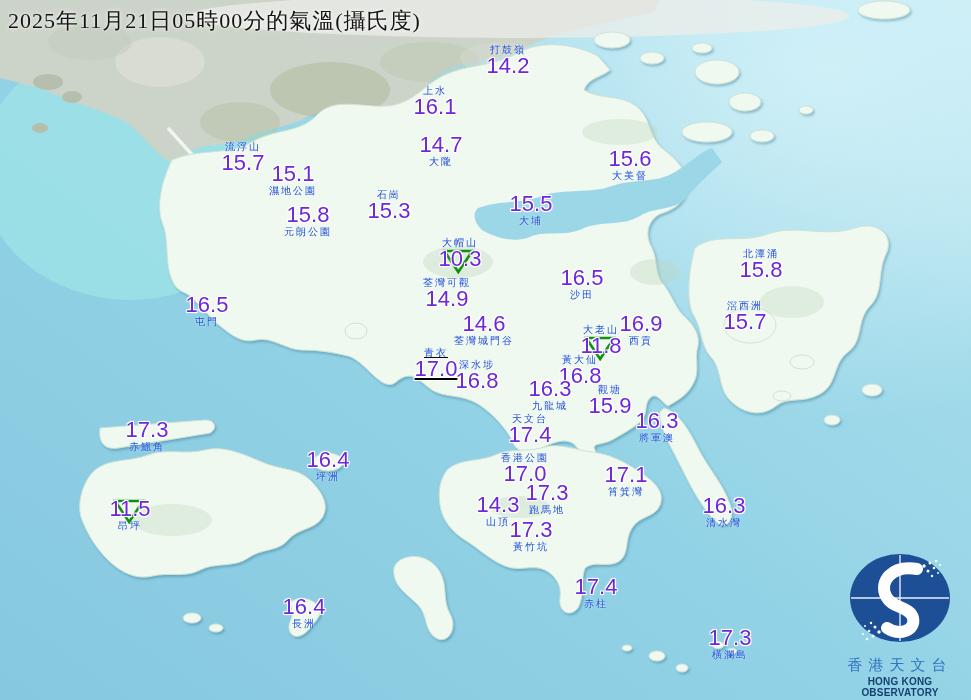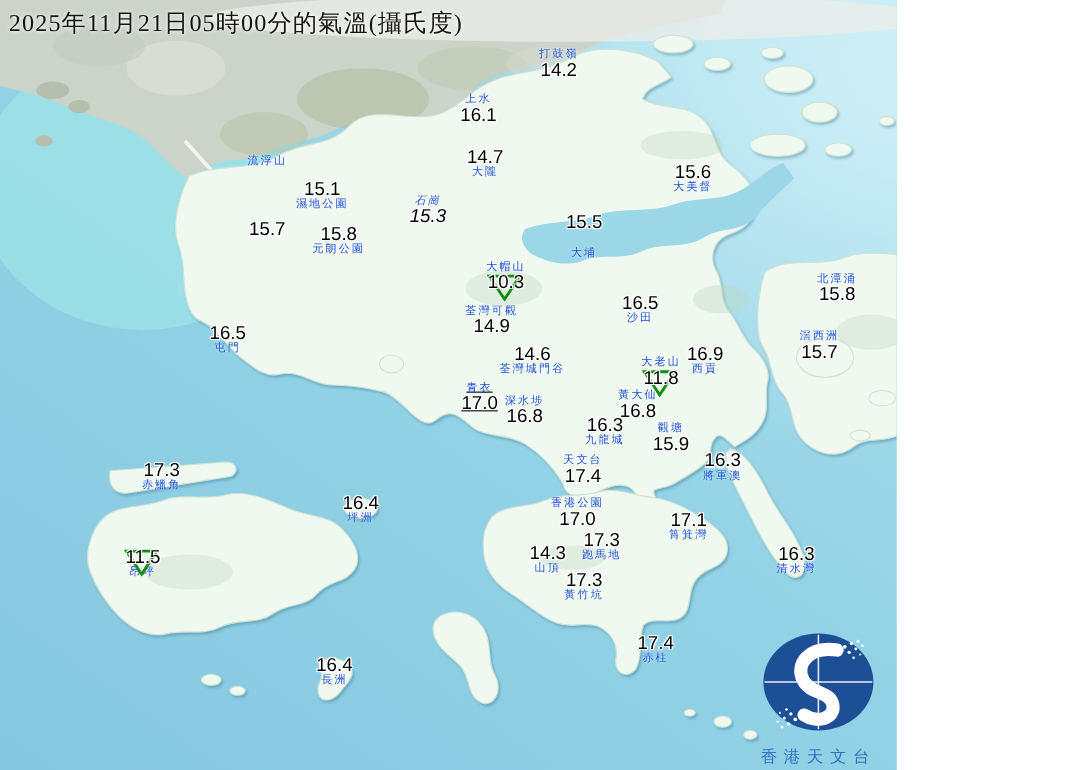--- a/index.html
+++ b/index.html
@@ -1,38 +1,38 @@
 <!DOCTYPE html>
 <html><head>
 <meta charset="utf-8">
 <style>
   html,body{margin:0;padding:0;}
   body{font-family:"Liberation Sans","DejaVu Sans",sans-serif;}
-  .screen{position:relative;width:815px;height:700px;overflow:hidden;background:#8ecfe5;}
+  .screen{position:relative;width:971px;height:700px;overflow:hidden;background:#8ecfe5;}
   .map-svg{position:absolute;left:0;top:0;z-index:0;}
   .map-title{
     position:absolute;left:8px;top:6px;z-index:10;
     font-family:"Liberation Serif","DejaVu Serif",serif;
     font-size:22px;color:#141414;letter-spacing:1px;white-space:nowrap;
     text-shadow:0 0 3px rgba(255,255,255,.9),0 0 6px rgba(255,255,255,.7);
   }
   .stations-layer{position:absolute;left:0;top:0;width:100%;height:100%;z-index:5;}
   .station{
     position:absolute;transform:translateX(-50%);
     display:flex;flex-direction:column;align-items:center;
     line-height:1.04;white-space:nowrap;
   }
   .stn-name{
     font-family:"Liberation Serif","DejaVu Serif",serif;
     font-size:10px;color:#1d4ed8;letter-spacing:2px;
     text-shadow:0 0 2px rgba(255,255,255,.85);
   }
   .stn-value-wrap{position:relative;display:flex;justify-content:center;}
   .stn-value{
-    position:relative;z-index:2;font-size:17px;color:#000000;
+    position:relative;z-index:2;font-size:22px;color:#6d28d9;
     text-shadow:-1px -1px 0 rgba(255,255,255,.95),1px -1px 0 rgba(255,255,255,.95),
                 -1px 1px 0 rgba(255,255,255,.95),1px 1px 0 rgba(255,255,255,.95),
                  0 0 3px rgba(255,255,255,.9);
   }
   .min-marker{position:absolute;left:50%;top:0;transform:translateX(-54%);z-index:1;}
   .logo-block{position:absolute;right:3px;bottom:2px;z-index:10;width:136px;text-align:center;}
   .logo-zh{font-family:"Liberation Serif","DejaVu Serif",serif;font-size:15px;color:#2f74c0;letter-spacing:6px;margin-top:4px;}
   .logo-en{font-size:10px;font-weight:bold;color:#16406f;letter-spacing:.2px;margin-top:1px;}
 </style>
 </head>
@@ -178,45 +178,45 @@
         <div class="stn-value-wrap">
           <span class="stn-value">16.1</span>
         </div>
       </div>
       <div class="station" style="left: 441px; top: 134px;">
         <div class="stn-value-wrap">
           <span class="stn-value">14.7</span>
         </div>
         <div class="stn-name">大隴</div>
       </div>
-      <div class="station" style="left: 243px; top: 142px; gap: 48px;">
+      <div class="station" style="left: 243px; top: 142px;">
         <div class="stn-name">流浮山</div>
         <div class="stn-value-wrap">
           <span class="stn-value">15.7</span>
         </div>
       </div>
       <div class="station" style="left: 630px; top: 148px;">
         <div class="stn-value-wrap">
           <span class="stn-value">15.6</span>
         </div>
         <div class="stn-name">大美督</div>
       </div>
       <div class="station" style="left: 293px; top: 163px;">
         <div class="stn-value-wrap">
           <span class="stn-value">15.1</span>
         </div>
         <div class="stn-name">濕地公園</div>
       </div>
-      <div class="station" style="left: 531px; top: 193px; gap: 15px;">
+      <div class="station" style="left: 531px; top: 193px;">
         <div class="stn-value-wrap">
           <span class="stn-value">15.5</span>
         </div>
         <div class="stn-name">大埔</div>
       </div>
-      <div class="station" style="left: 389px; top: 178px; font-style: italic;">
+      <div class="station" style="left: 389px; top: 190px;">
         <div class="stn-name">石崗</div>
         <div class="stn-value-wrap">
           <span class="stn-value">15.3</span>
         </div>
       </div>
       <div class="station" style="left: 308px; top: 204px;">
         <div class="stn-value-wrap">
           <span class="stn-value">15.8</span>
         </div>
         <div class="stn-name">元朗公園</div>
@@ -419,15 +419,16 @@
           <circle cx="32" cy="84" r="1.5"></circle>
           <circle cx="26" cy="87" r="1.3"></circle>
         <circle cx="34" cy="75" r="1.5"></circle>
           <circle cx="28" cy="79" r="1.3"></circle>
           <circle cx="22" cy="82" r="1.1"></circle>
         <circle cx="30" cy="71" r="1.2"></circle>
           <circle cx="24" cy="74" r="1.0"></circle>
       </g>
     </svg>
     <div class="logo-zh">香港天文台</div>
+    <div class="logo-en">HONG KONG OBSERVATORY</div>
   </div>
 
 </div>
 
 </body></html>

